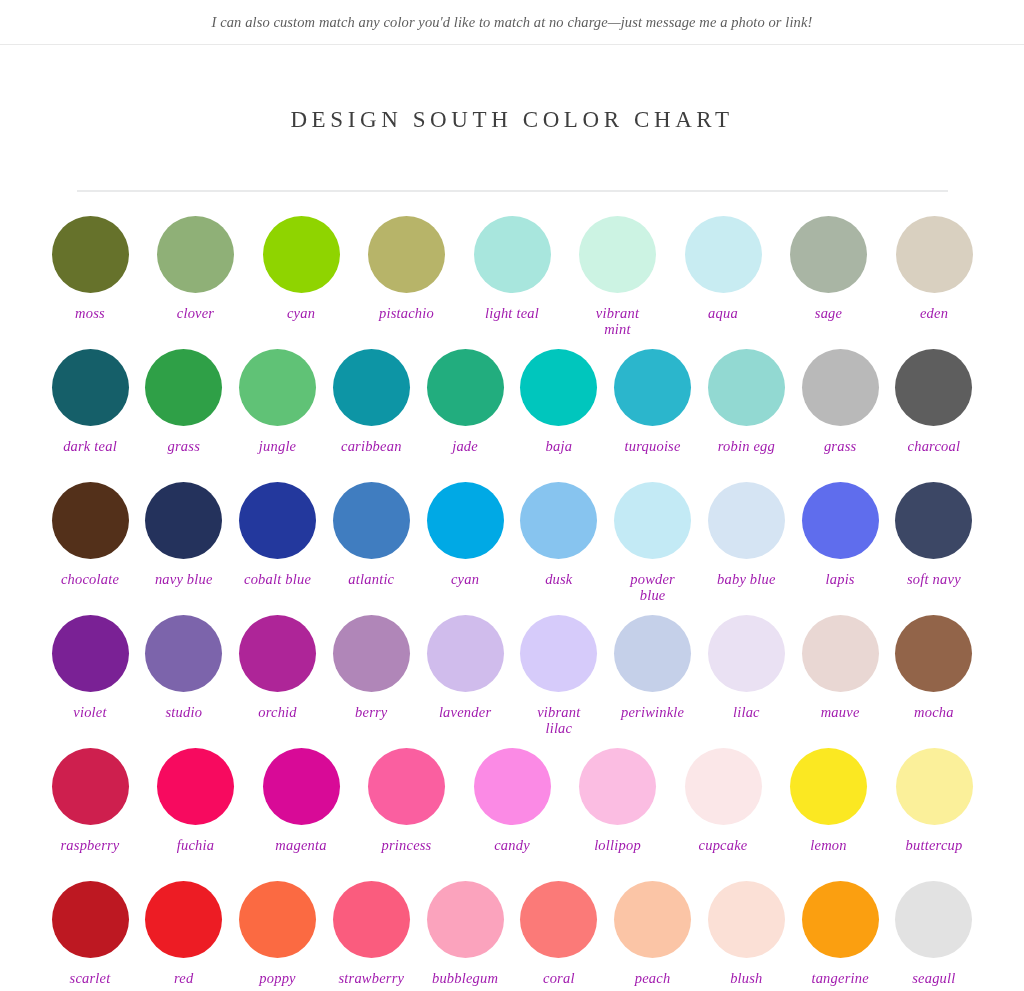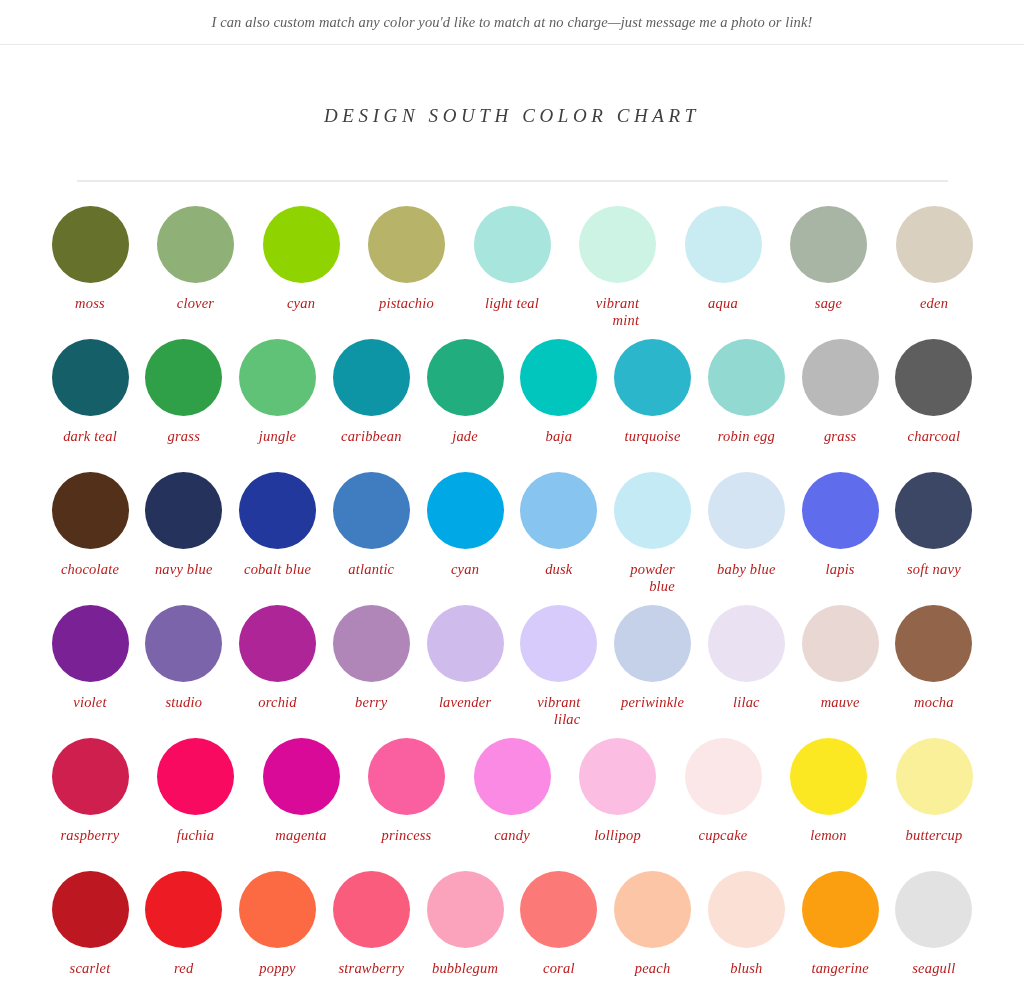--- a/index.html
+++ b/index.html
@@ -34,27 +34,26 @@
     white-space: nowrap;
   }
 
   
   .title-wrap {
     margin-top: 47px;
     text-align: center;
   }
   .chart-title {
     font-family: "Liberation Serif", "DejaVu Serif", serif;
-    font-size: 19px;
+    font-size: 23px;
     letter-spacing: 4.6px;
     color: #3e3e3e;
     font-weight: 400;
     text-transform: uppercase;
     display: inline-block;
-    font-style: italic;
   }
 
   
   .rule-wrap {
     margin-top: 41px;
     display: flex;
     justify-content: center;
   }
   .rule {
     width: 871px;
@@ -85,22 +84,22 @@
     height: 77px;
     border-radius: 50%;
     display: block;
   }
   .swatch-label {
     margin-top: 12px;
     font-family: "Liberation Serif", "DejaVu Serif", serif;
     font-style: italic;
     font-size: 14.5px;
     line-height: 16.5px;
-    color: #b91c1c;
-    text-align: right;
+    color: #a21caf;
+    text-align: center;
     letter-spacing: 0.2px;
     white-space: pre-line;
   }
 </style>
 </head>
 <body>
 
 <div class="banner">
   <span class="banner-text">I can also custom match any color you'd like to match at no charge—just message me a photo or link!</span>
 </div>

